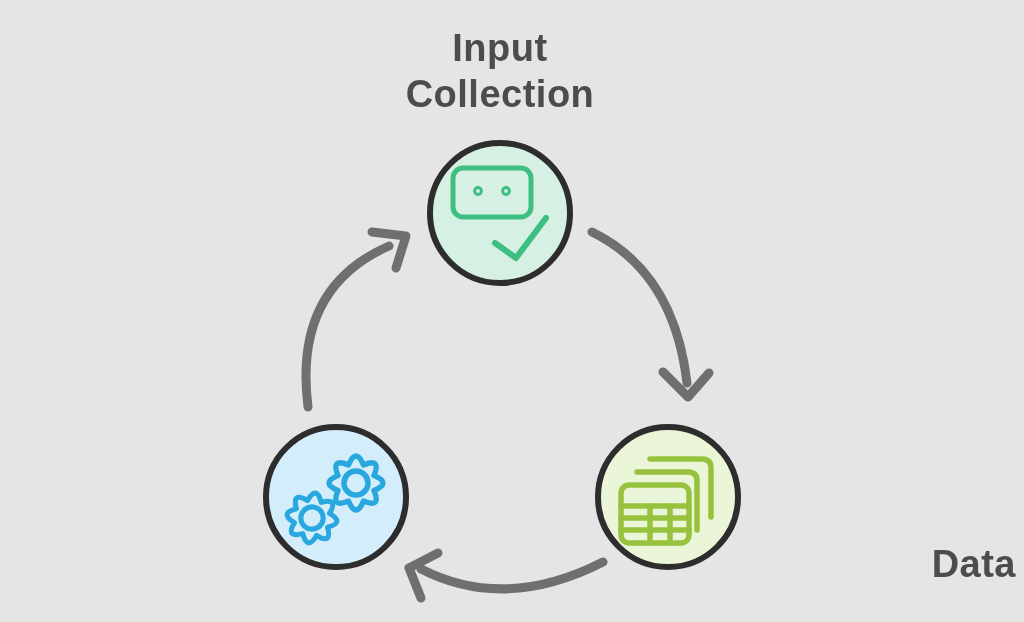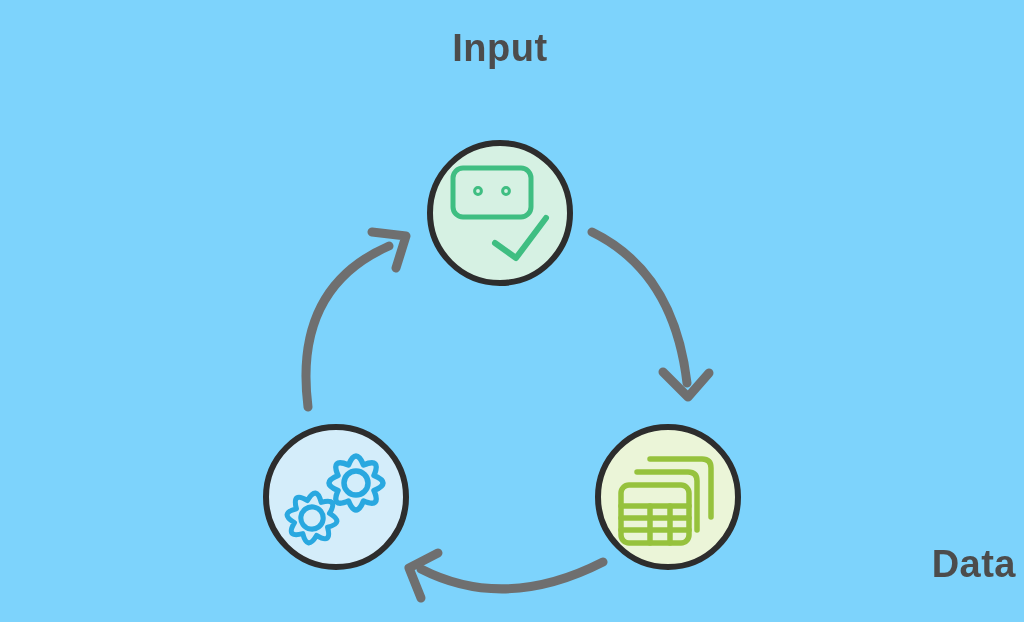--- a/index.html
+++ b/index.html
@@ -23,21 +23,21 @@
     letter-spacing: 0.5px;
     white-space: nowrap;
   }
   .label-title    { left: 350px; top: 25px;  width: 300px; text-align: center; }
   .label-data     { left: 776px; top: 501px; width: 240px; text-align: right; margin-top: 40px; }
   .label-output   { left: 13px;  top: 502px; width: 220px; text-align: right; }
 </style>
 </head>
 <body>
 
-<div class="canvas" style="background: #7dd3fc;">
+<div class="canvas" style="background: #e5e5e5;">
 
   <svg class="scene" viewBox="0 0 1024 622" width="1024" height="622">
 
     <g fill="none" stroke-width="9" stroke-linecap="round" stroke-linejoin="round" stroke="#6f6f6f">
       <path d="M592,232 Q674,272 687,383"></path>
       <path d="M663,372 L688,397 L709,373"></path>
       <path d="M603,562 Q505,612 421,569"></path>
       <path d="M438,553 L409,568 L421,598"></path>
       <path d="M308,407 Q293,288 389,246"></path>
       <path d="M372,232 L406,236 L396,268"></path>
@@ -75,20 +75,21 @@
       </g>
       <g transform="translate(312,518) scale(0.93) rotate(8)">
         <path d="M 18 -7.5 Q 36 0 18 7.5 Q 25.5 25.5 7.5 18 Q 0 36 -7.5 18 Q -25.5 25.5 -18 7.5 Q -36 0 -18 -7.5 Q -25.5 -25.5 -7.5 -18 Q 0 -36 7.5 -18 Q 25.5 -25.5 18 -7.5 Z"></path>
         <circle cx="0" cy="0" r="12"></circle>
       </g>
     </g>
   </svg>
 
   <div class="node-label label-title" style="color: rgb(76, 76, 76);">
     <div>Input</div>
+    <div>Collection</div>
   </div>
 
   <div class="node-label label-data" style="color: rgb(76, 76, 76);">
     <div>Data</div>
   </div>
 
   <div class="node-label label-output" style="color: rgb(76, 76, 76);">
   </div>
 
 </div>

